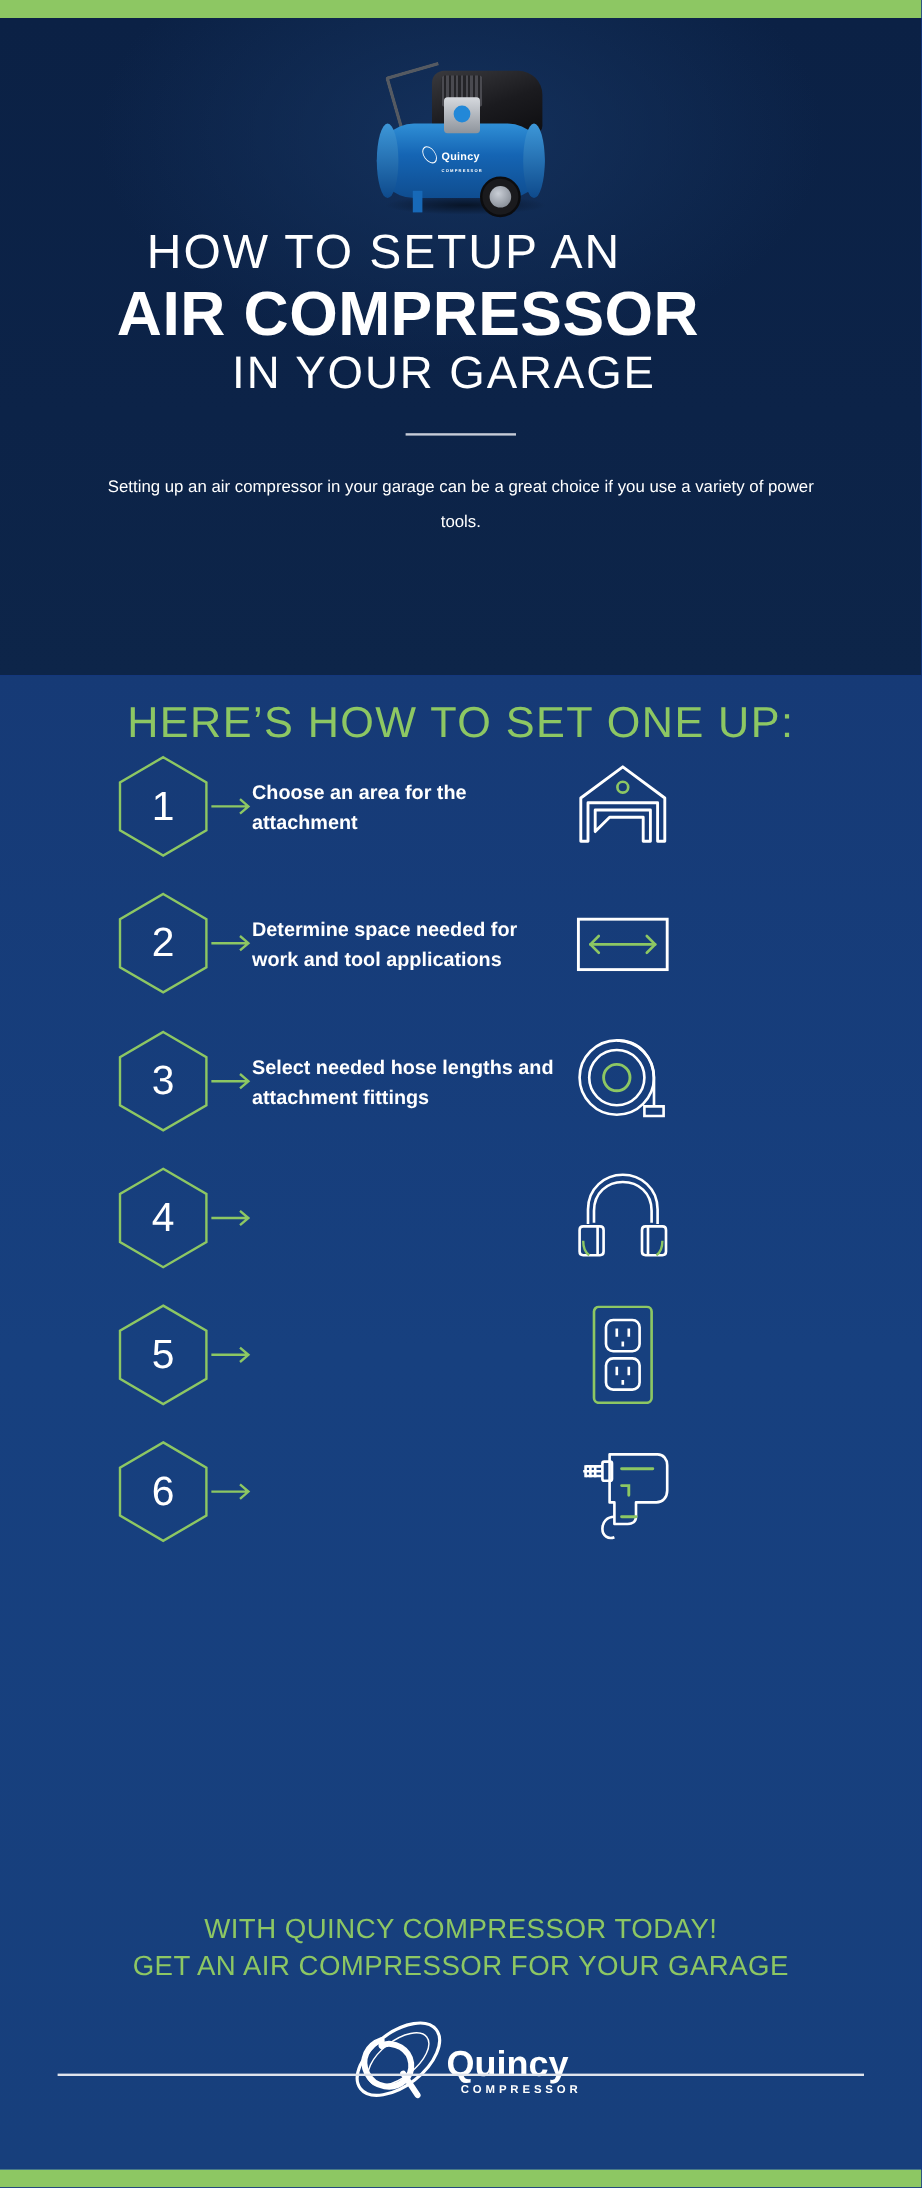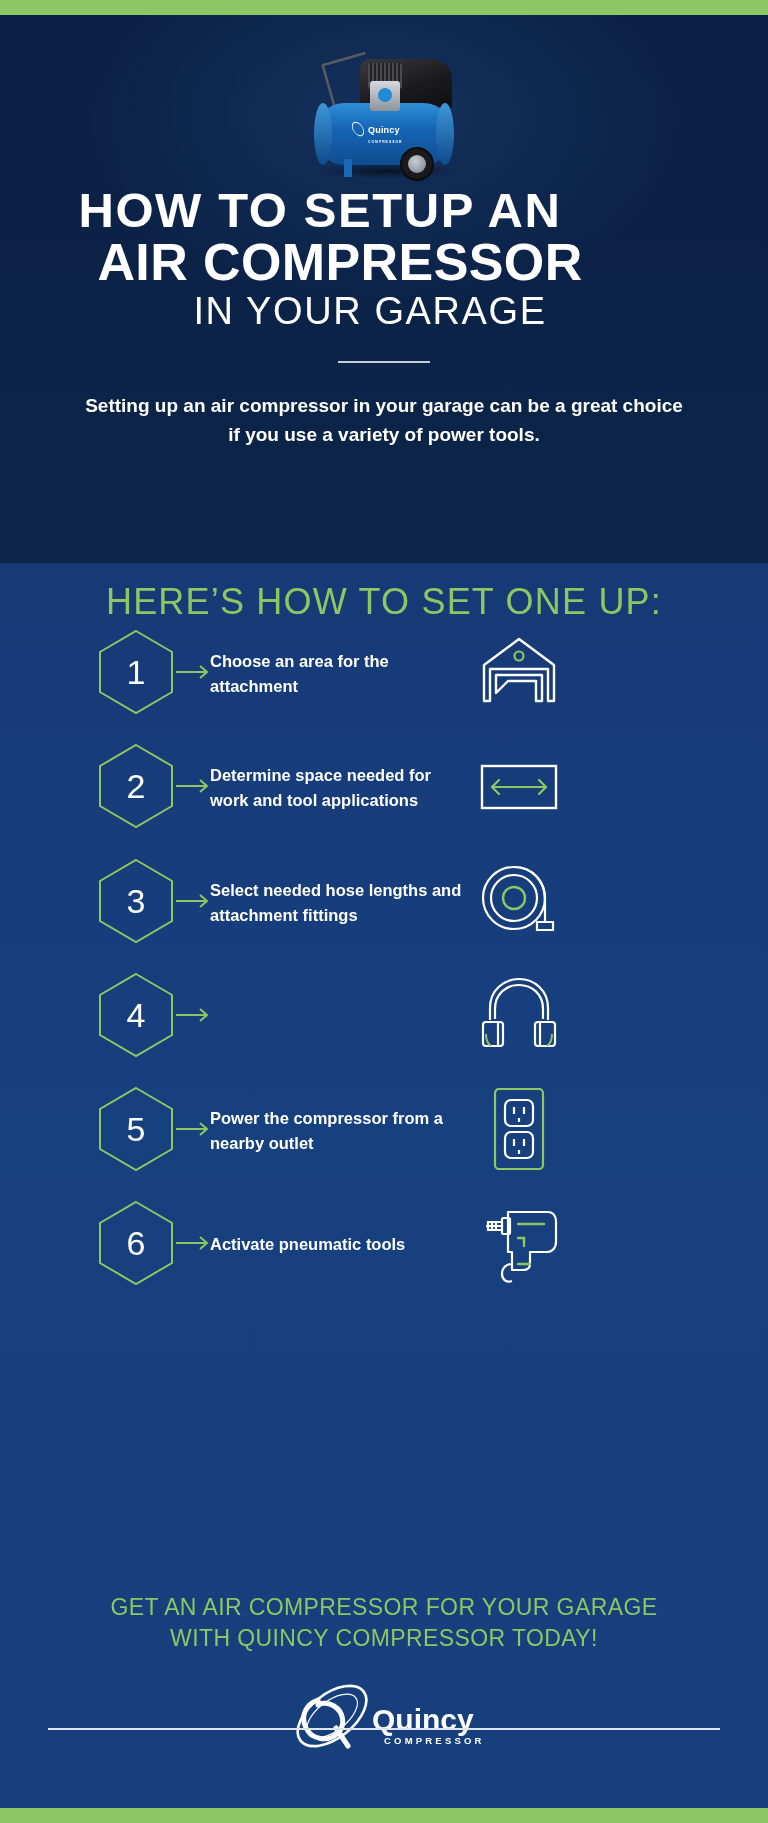--- a/index.html
+++ b/index.html
@@ -154,22 +154,22 @@
     display: block;
     font-size: 3.4px;
     letter-spacing: 1px;
     margin-left: 18px;
   }
 
   .hero-title-1 {
     position: absolute;
     top: 172px; left: 0; width: 640px;
     color: #ffffff;
-    font-size: 49px;
-    font-weight: 700;
+    font-size: 40px;
+    font-weight: 400;
     letter-spacing: 1.6px;
     line-height: 46px;
   }
   .hero-title-2 {
     position: absolute;
     top: 218px; left: 0; width: 636px;
     color: #ffffff;
     font-size: 52px;
     font-weight: bold;
     letter-spacing: .4px;
@@ -189,22 +189,22 @@
     position: absolute;
     top: 346px; left: 50%;
     transform: translateX(-50%);
     width: 92px; height: 2px;
     background: #c6ccd8;
   }
   .hero-sub {
     position: absolute;
     top: 376px; left: 84px; width: 600px;
     color: #ffffff;
-    font-size: 19px;
-    font-weight: bold;
+    font-size: 14px;
+    font-weight: normal;
     line-height: 29px;
     text-align: center;
   }
 
   
   .steps-section {
     position: absolute;
     top: 563px; left: 0;
     width: 768px; height: 1245px;
     background: linear-gradient(180deg,#163a76 0%, #17407f 45%, #173f7c 100%);
@@ -442,21 +442,20 @@
         <svg width="76" height="86" viewBox="0 0 76 86">
             <polygon points="38,2 74,23 74,63 38,84 2,63 2,23" fill="none" stroke="#8dc763" stroke-width="2"></polygon>
           </svg>
         <div class="hex-num">5</div>
       </div>
       <div class="arrow">
         <svg width="36" height="20" viewBox="0 0 36 20">
             <path d="M0 10 H30 M24 4 L31 10 L24 16" fill="none" stroke="#8dc763" stroke-width="2"></path>
           </svg>
       </div>
-      <div class="step-text two-line">Power the compressor from a nearby outlet</div>
       <div class="step-icon">
         <svg width="82" height="82" viewBox="0 0 82 82">
           <rect x="17" y="1" width="48" height="80" rx="4" fill="none" stroke="#8dc763" stroke-width="2.2"></rect>
           <g fill="none" stroke="#ffffff" stroke-width="2.2" stroke-linejoin="round">
             <rect x="27" y="12" width="28" height="26" rx="6"></rect>
             <rect x="27" y="44" width="28" height="26" rx="6"></rect>
             <path d="M36 19 L36 26 M46 19 L46 26 M41 30 L41 34"></path>
             <path d="M36 51 L36 58 M46 51 L46 58 M41 62 L41 66"></path>
           </g>
         </svg>
@@ -468,21 +467,20 @@
         <svg width="76" height="86" viewBox="0 0 76 86">
             <polygon points="38,2 74,23 74,63 38,84 2,63 2,23" fill="none" stroke="#8dc763" stroke-width="2"></polygon>
           </svg>
         <div class="hex-num">6</div>
       </div>
       <div class="arrow">
         <svg width="36" height="20" viewBox="0 0 36 20">
             <path d="M0 10 H30 M24 4 L31 10 L24 16" fill="none" stroke="#8dc763" stroke-width="2"></path>
           </svg>
       </div>
-      <div class="step-text one-line">Activate pneumatic tools</div>
       <div class="step-icon">
         <svg width="82" height="82" viewBox="0 0 82 82">
           <g fill="none" stroke="#ffffff" stroke-width="2.2" stroke-linejoin="round">
             <path d="M30 10 L70 10 C75 10 78 14 78 19 L78 40 C78 46 74 50 69 50 L52 50 L52 62 C52 66 49 68 45 68 L34 68 L34 50 L30 50 Z"></path>
             <rect x="24" y="16" width="8" height="16" rx="1.5"></rect>
             <path d="M24 20 L10 20 M24 24 L8 24 M24 28 L10 28"></path>
             <path d="M10 19 L10 29 M14 19 L14 29 M18 19 L18 29"></path>
             <path d="M34 62 C28 62 24 66 24 72 C24 78 29 81 34 79"></path>
           </g>
           <g fill="none" stroke="#8dc763" stroke-width="2.4" stroke-linecap="round">
@@ -493,22 +491,22 @@
         </svg>
       </div>
     </div>
 
   </div>
 
   <div class="footer-rule"></div>
 
   <div class="footer">
     <div class="cta">
+      <div>WITH QUINCY COMPRESSOR TODAY!</div>
       <div>GET AN AIR COMPRESSOR FOR YOUR GARAGE</div>
-      <div>WITH QUINCY COMPRESSOR TODAY!</div>
     </div>
     <div class="brand-logo">
       <svg width="220" height="86" viewBox="0 0 220 86">
         <g fill="none" stroke="#ffffff">
           <ellipse cx="58" cy="42" rx="40" ry="22" transform="rotate(-38 58 42)" stroke-width="2.6"></ellipse>
           <ellipse cx="58" cy="42" rx="30" ry="15" transform="rotate(-38 58 42)" stroke-width="1.2"></ellipse>
           <path d="M44 26 C32 30 26 42 32 54 C38 66 54 68 63 60 C72 52 70 38 60 32 C55 29 48 28 44 31" stroke-width="5" stroke-linecap="round"></path>
           <path d="M62 54 L74 72" stroke-width="5" stroke-linecap="round"></path>
         </g>
         <text x="98" y="56" fill="#ffffff" font-family="Liberation Sans, sans-serif" font-size="30" font-weight="bold">Quincy</text>

